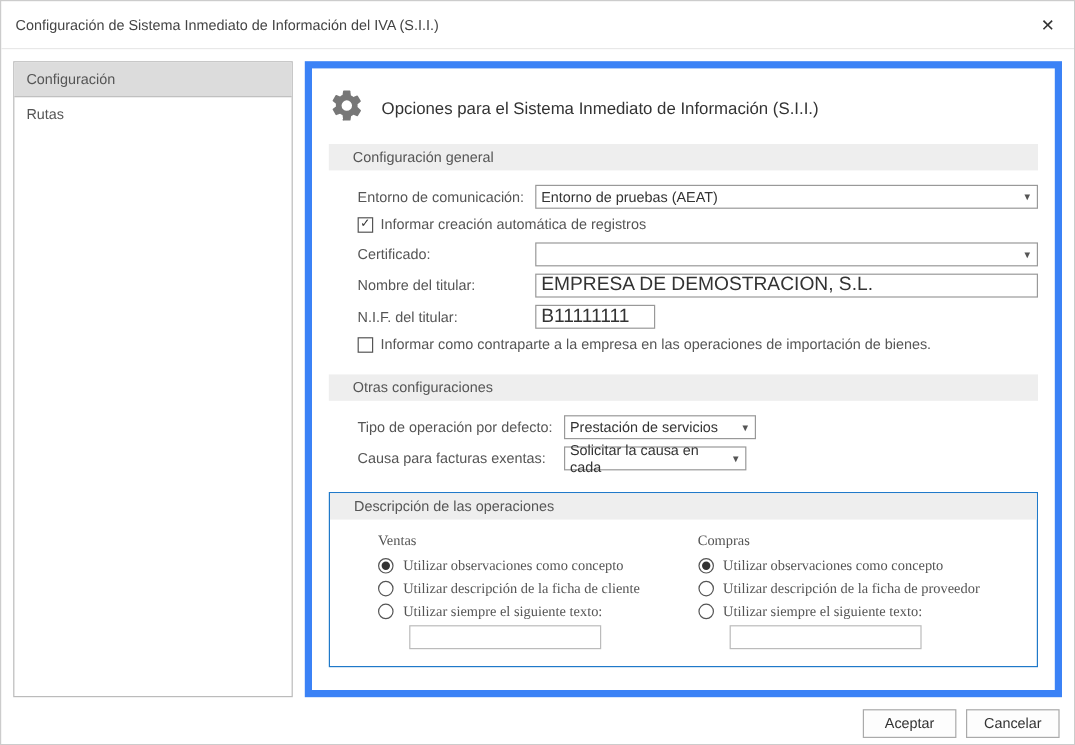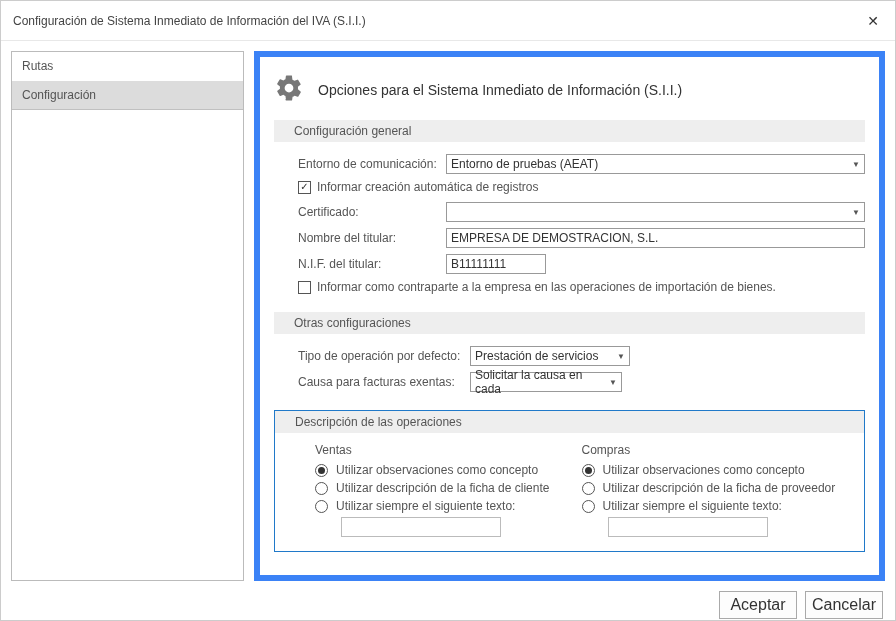--- a/index.html
+++ b/index.html
@@ -100,21 +100,21 @@
     justify-content: space-between;
   }
   .select-box .caret {
     font-size: 8px;
     color: #555;
   }
   .text-input input {
     border: none;
     outline: none;
     width: 100%;
-    font-size: 12px;
+    font-size: 16px;
     color: #333;
     padding: 0;
     background: transparent;
   }
   .checkbox-row {
     display: flex;
     align-items: center;
     gap: 6px;
     padding-left: 24px;
     margin-bottom: 8px;
@@ -135,20 +135,21 @@
     padding: 0;
   }
   .highlight-box .section-head {
     margin: 0;
     background: #eeeeee;
   }
   .desc-body {
     display: flex;
     padding: 10px 20px 14px 40px;
     gap: 4px;
+    font-family: Liberation Serif, serif;
   }
   .col { flex: 1; }
   .col-title { font-weight: 400; color: #555; margin-bottom: 6px; }
   .radio-row {
     display: flex;
     align-items: center;
     gap: 8px;
     margin: 4px 0;
     color: #555;
   }
@@ -180,35 +181,35 @@
     gap: 8px;
     padding: 10px 12px;
   }
   .btn {
     border: 1px solid #aaa;
     background: #fdfdfd;
     padding: 4px 0;
     width: 78px;
     text-align: center;
     color: #333;
-    font-size: 16px;
+    font-size: 12px;
   }
 </style>
 </head>
 <body>
 
 <div class="titlebar">
   <span class="title">Configuración de Sistema Inmediato de Información del IVA (S.I.I.)</span>
   <span class="close-x">✕</span>
 </div>
 
 <div class="body">
   <div class="sidebar">
+    <div class="side-item active">Configuración</div>
     <div class="side-item">Rutas</div>
-    <div class="side-item active">Configuración</div>
   </div>
 
   <div class="main">
 
     <div class="header-row">
       <span class="gear-icon">
         <svg width="30" height="30" viewBox="0 0 24 24" fill="#777">
             <path d="M19.14,12.94a7,7,0,0,0,.06-.94,7,7,0,0,0-.06-.94l2.03-1.58a.5.5,0,0,0,.12-.64l-1.92-3.32a.5.5,0,0,0-.6-.22l-2.39.96a7.07,7.07,0,0,0-1.62-.94l-.36-2.54A.5.5,0,0,0,14,2h-4a.5.5,0,0,0-.49.42L9.15,4.96a7.07,7.07,0,0,0-1.62.94l-2.39-.96a.5.5,0,0,0-.6.22L2.62,8.48a.5.5,0,0,0,.12.64L4.77,10.7a7,7,0,0,0-.06.94,7,7,0,0,0,.06.94L2.74,14.16a.5.5,0,0,0-.12.64l1.92,3.32a.5.5,0,0,0,.6.22l2.39-.96a7.07,7.07,0,0,0,1.62.94l.36,2.54A.5.5,0,0,0,10,22h4a.5.5,0,0,0,.49-.42l.36-2.54a7.07,7.07,0,0,0,1.62-.94l2.39.96a.5.5,0,0,0,.6-.22l1.92-3.32a.5.5,0,0,0-.12-.64ZM12,15.5A3.5,3.5,0,1,1,15.5,12,3.5,3.5,0,0,1,12,15.5Z"></path>
           </svg>
       </span>

